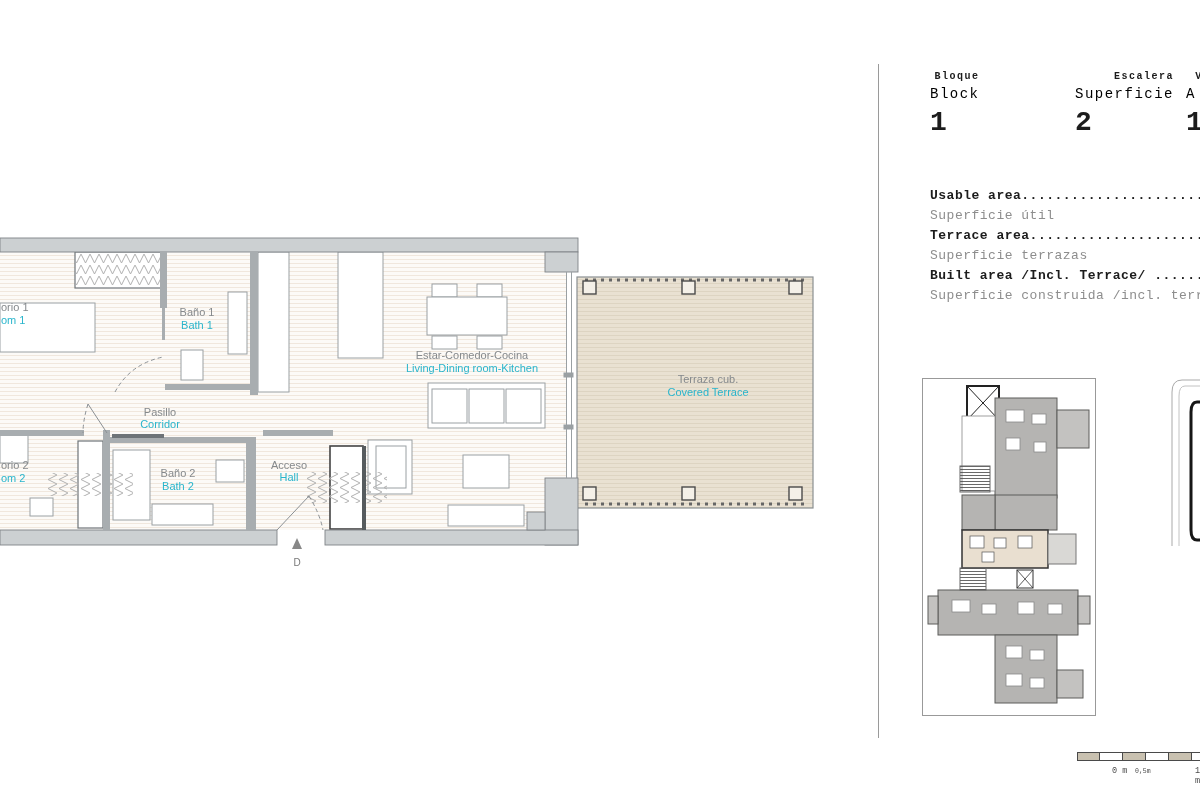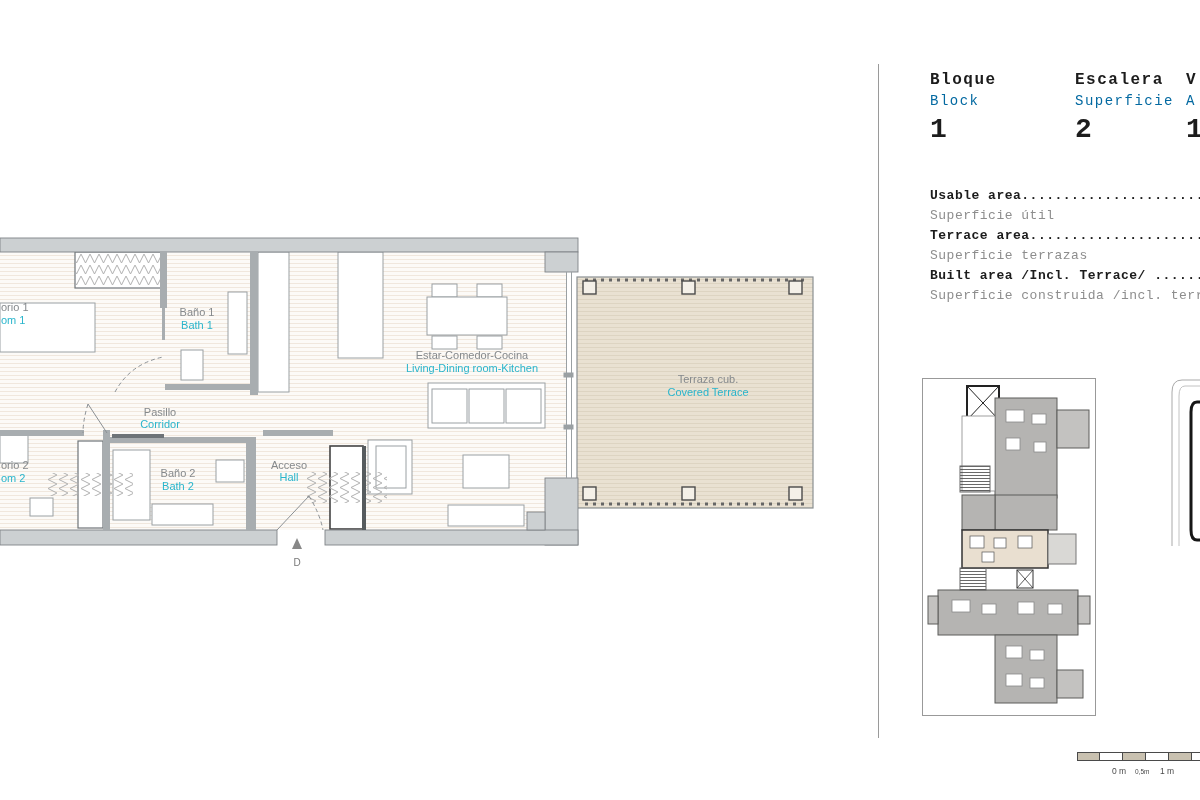--- a/index.html
+++ b/index.html
@@ -4,33 +4,33 @@
 <style>
   html,body{margin:0;padding:0;}
   body{
     width:1200px;height:800px;position:relative;overflow:hidden;
     background:#ffffff;font-family:"Liberation Sans",sans-serif;
   }
   .abs{position:absolute;}
   
   .divider{position:absolute;left:878px;top:64px;width:1px;height:674px;background:#9a9a9a;}
   .hdr-col{position:absolute;top:71px;white-space:nowrap;font-family:"Liberation Mono","DejaVu Sans Mono",monospace;}
-  .hdr-es{font-size:16px;font-weight:bold;color:#1c1c1c;letter-spacing:1.5px;}
-  .hdr-en{font-size:14px;color:#0369a1;letter-spacing:1.5px;margin-top:4px;}
+  .hdr-es{font-size:10px;font-weight:bold;color:#1c1c1c;letter-spacing:1.5px;text-align:right;}
+  .hdr-en{font-size:14px;color:#000000;letter-spacing:1.5px;margin-top:4px;}
   .hdr-num{font-size:28px;font-weight:bold;color:#1c1c1c;margin-top:5px;}
   .area-block{position:absolute;left:930px;top:186px;font-family:"Liberation Mono","DejaVu Sans Mono",monospace;font-size:13px;letter-spacing:.5px;line-height:20px;white-space:nowrap;}
   .area-primary{font-weight:bold;color:#1c1c1c;}
   .area-secondary{color:#8d8d8d;}
   
   .scalebar{position:absolute;left:1077px;top:752px;display:flex;}
   .scalebar .seg{width:23px;height:9px;border:1px solid #4a4a4a;border-left:none;box-sizing:border-box;}
   .scalebar .seg:first-child{border-left:1px solid #4a4a4a;}
   .seg.fill{background:#c9c1b0;}
   .seg.open{background:#ffffff;}
-  .sb-label{position:absolute;top:766px;font-size:8.5px;color:#4a4a4a;font-family:Liberation Sans, sans-serif;padding-left:41px;}
+  .sb-label{position:absolute;top:766px;font-size:8.5px;color:#4a4a4a;font-family:Liberation Mono, monospace;padding-left:41px;}
   .sb-small{font-size:6.5px;top:768px;}
 </style>
 </head>
 <body>
 
 <svg class="abs" style="left:0;top:0" width="880" height="800" viewBox="0 0 880 800">
   <defs>
     <pattern id="floorp" width="4" height="4" patternUnits="userSpaceOnUse">
       <rect width="4" height="4" fill="#fcfaf7"></rect>
       <line x1="0" y1="3.5" x2="4" y2="3.5" stroke="#f0e7dd" stroke-width="1"></line>
@@ -245,14 +245,14 @@
 <div class="scalebar">
   <div class="seg fill"></div>
   <div class="seg open"></div>
   <div class="seg fill"></div>
   <div class="seg open"></div>
   <div class="seg fill"></div>
   <div class="seg open"></div>
 </div>
 <span class="sb-label" style="left:1071px">0 m</span>
 <span class="sb-label sb-small" style="left:1094px">0,5m</span>
-<span class="sb-label" style="left:1119px">1 m</span>
+<span class="sb-label" style="left:1154px">1 m</span>
 <span class="sb-label" style="left:1161px">8 m</span>
 
 </body></html>

